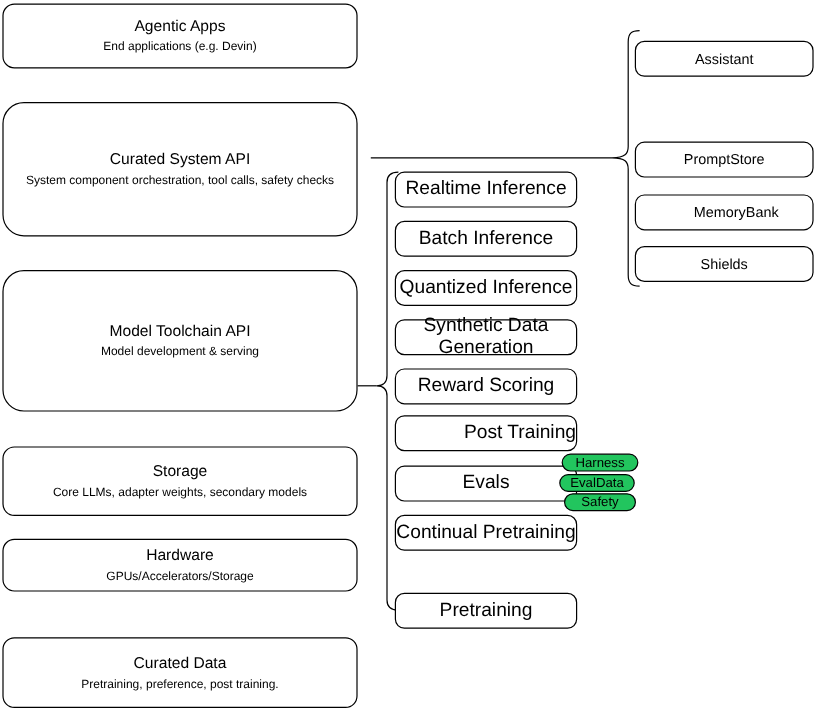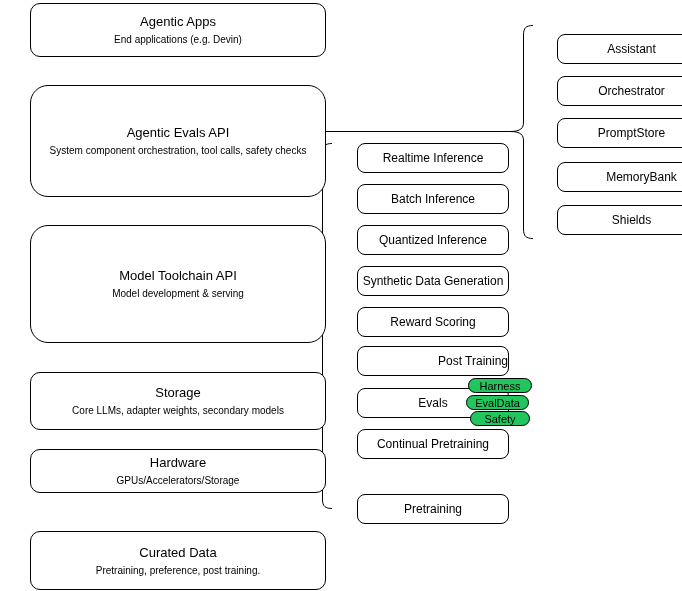--- a/index.html
+++ b/index.html
@@ -1,26 +1,26 @@
 <!DOCTYPE html>
 <html><head>
 <meta charset="utf-8">
 <style>
   html,body{margin:0;padding:0;background:#ffffff;}
   body{font-family:"Liberation Sans","DejaVu Sans",sans-serif;color:#000;}
   .canvas{position:relative;width:682px;height:591px;background:#fff;overflow:hidden;}
   .svg-overlay{position:absolute;left:0;top:0;width:682px;height:591px;pointer-events:none;}
   .box{position:absolute;background:#fff;border:1px solid #000;box-sizing:border-box;
-       display:flex;flex-direction:column;align-items:center;justify-content:center;text-align:center;margin-left:28px;}
+       display:flex;flex-direction:column;align-items:center;justify-content:center;text-align:center;}
   .layer{left:2px;width:296px;}
   .layer .t{font-size:13px;line-height:16px;}
   .layer .s{font-size:10px;line-height:13px;margin-top:3px;}
   .r10{border-radius:10px;}
   .r18{border-radius:18px;}
-  .node{left:329px;width:152px;height:30px;border-radius:8px;font-size:12px;}
+  .node{left:329px;width:152px;height:30px;border-radius:8px;font-size:16px;}
   .comp{left:529px;width:149px;height:30px;border-radius:8px;font-size:12px;}
   .pill{position:absolute;background:#22c55e;border:1px solid #000;border-radius:8px;box-sizing:border-box;
         display:flex;align-items:center;justify-content:center;font-size:11px;z-index:3;}
   .node,.comp{z-index:2;}
   .layer{z-index:2;}
 </style>
 </head>
 <body>
 
 <div class="canvas">
@@ -35,21 +35,21 @@
 
     <path d="M332 143.5 C325.5 143.5 322.5 146 322.5 152 L322.5 313 C322.5 318 320.5 321.5 314 321.5 C320.5 321.5 322.5 325 322.5 330 L322.5 500 C322.5 506 325.5 508.5 332 508.5" fill="none" stroke="#000" stroke-width="1"></path>
   </svg>
 
   <div class="box layer r10" style="top:3px;height:54px;">
     <div class="t">Agentic Apps</div>
     <div class="s">End applications (e.g. Devin)</div>
   </div>
 
   <div class="box layer r18" style="top:85px;height:112px;">
-    <div class="t">Agentic Evals API</div>
+    <div class="t">Curated System API</div>
     <div class="s">System component orchestration, tool calls, safety checks</div>
   </div>
 
   <div class="box layer r18" style="top:225px;height:118px;">
     <div class="t">Model Toolchain API</div>
     <div class="s">Model development &amp; serving</div>
   </div>
 
   <div class="box layer r10" style="top:372px;height:58px;">
     <div class="t">Storage</div>
@@ -100,23 +100,20 @@
   <div class="pill" style="left:466px;top:395px;width:63px;height:15px;">
     <span>EvalData</span>
   </div>
   <div class="pill" style="left:470px;top:411px;width:60px;height:15px;">
     <span>Safety</span>
   </div>
 
   <div class="box comp" style="top:34px;align-items:center;">
     <span>Assistant</span>
   </div>
-  <div class="box comp" style="top:76px;">
-    <span>Orchestrator</span>
-  </div>
   <div class="box comp" style="top:118px;">
     <span>PromptStore</span>
   </div>
   <div class="box comp" style="top:162px;padding-left:20px;">
     <span>MemoryBank</span>
   </div>
   <div class="box comp" style="top:205px;">
     <span>Shields</span>
   </div>
 

